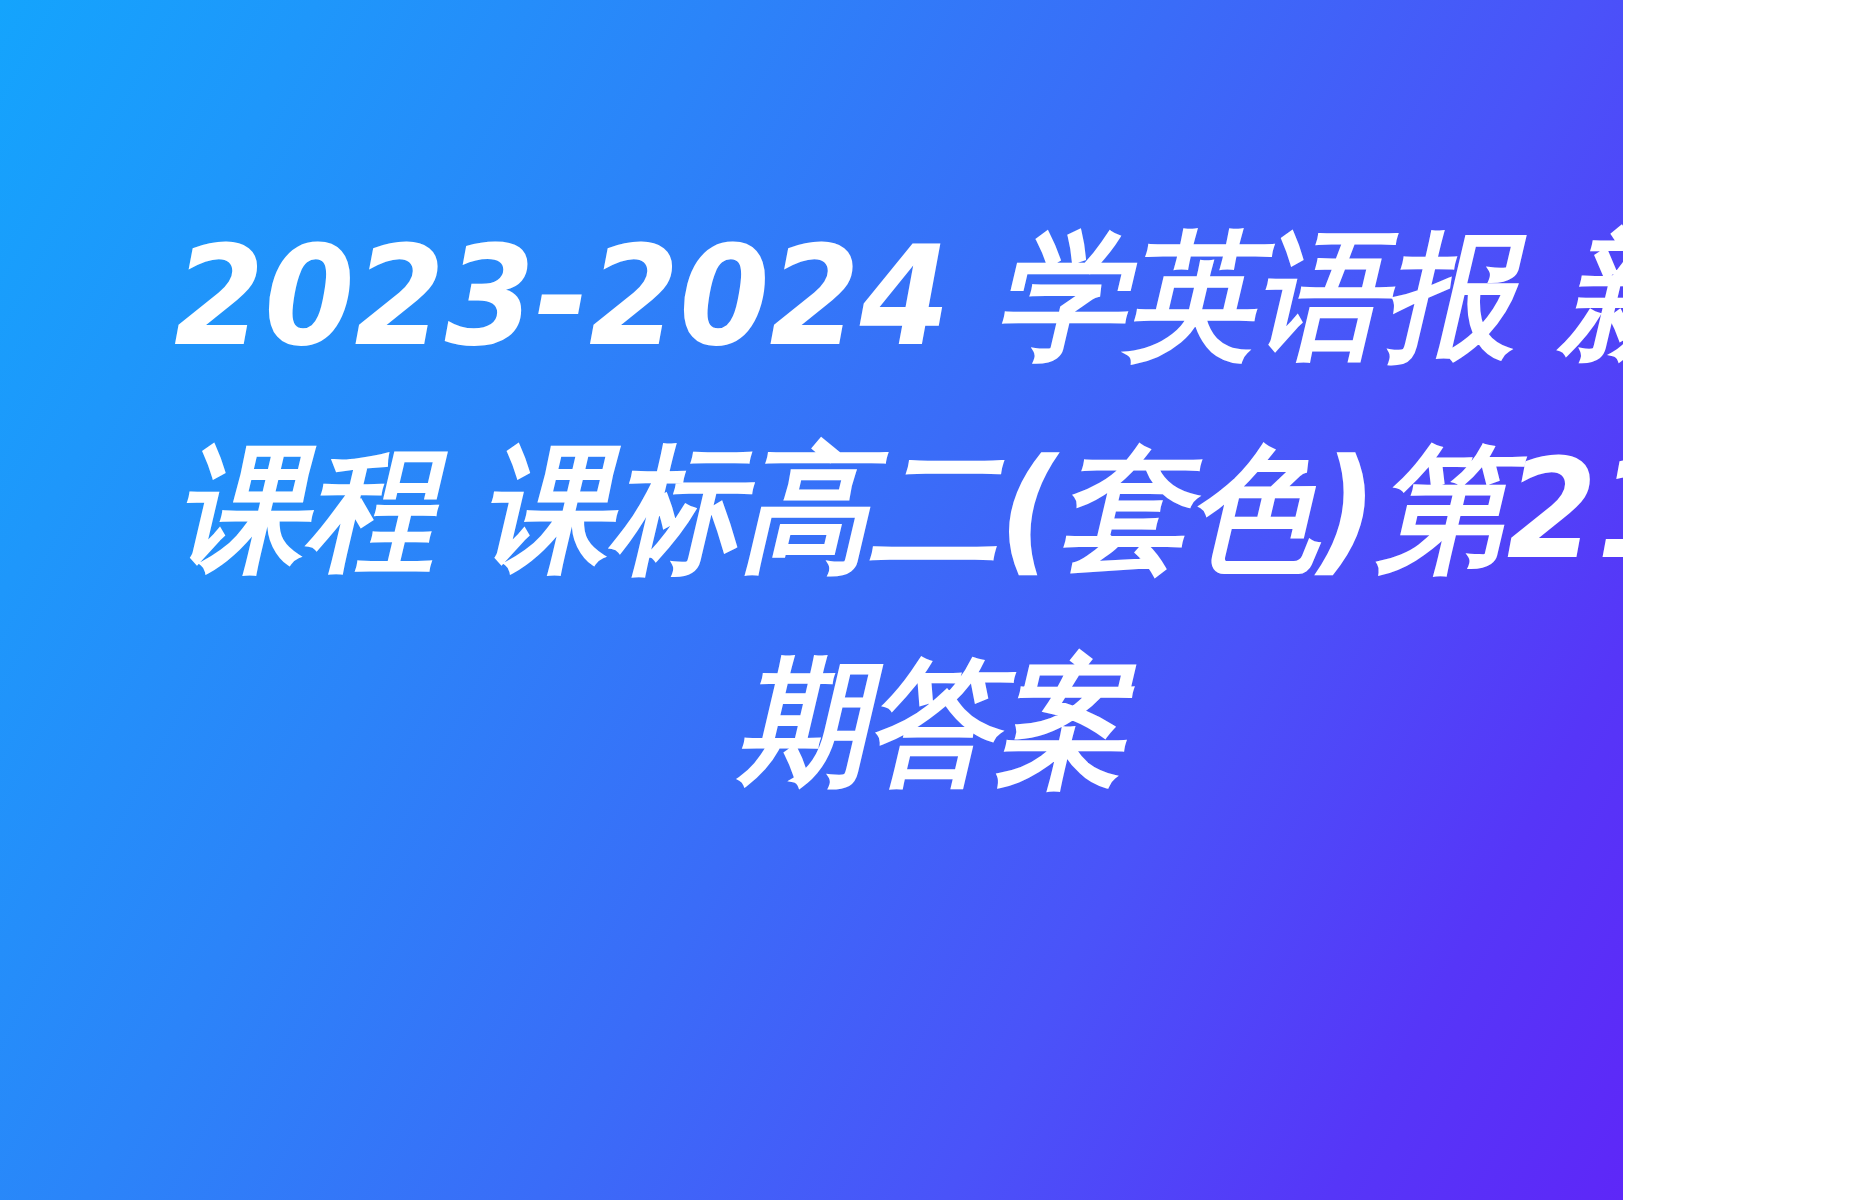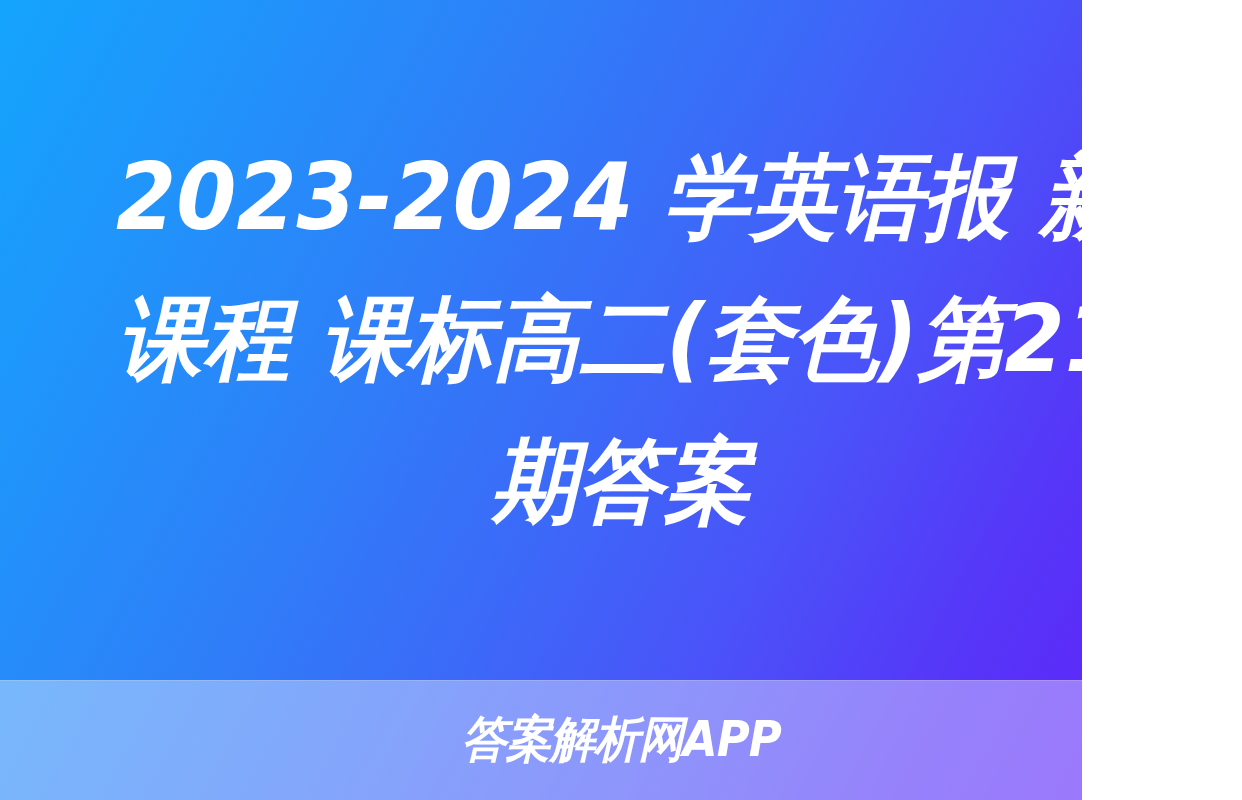--- a/index.html
+++ b/index.html
@@ -94,18 +94,14 @@
 </style>
 </head>
 <body>
 
 <div id="poster">
 
   <div class="headline-wrap">
     <h1 class="headline">2023-2024 学英语报 新课程 课标高二(套色)第21期答案</h1>
   </div>
 
-  <div class="footer-band">
-    <span class="band-top-line"></span>
-    <p class="footer-text">答案解析网APP</p>
-  </div>
 
 </div>
 
 </body></html>

